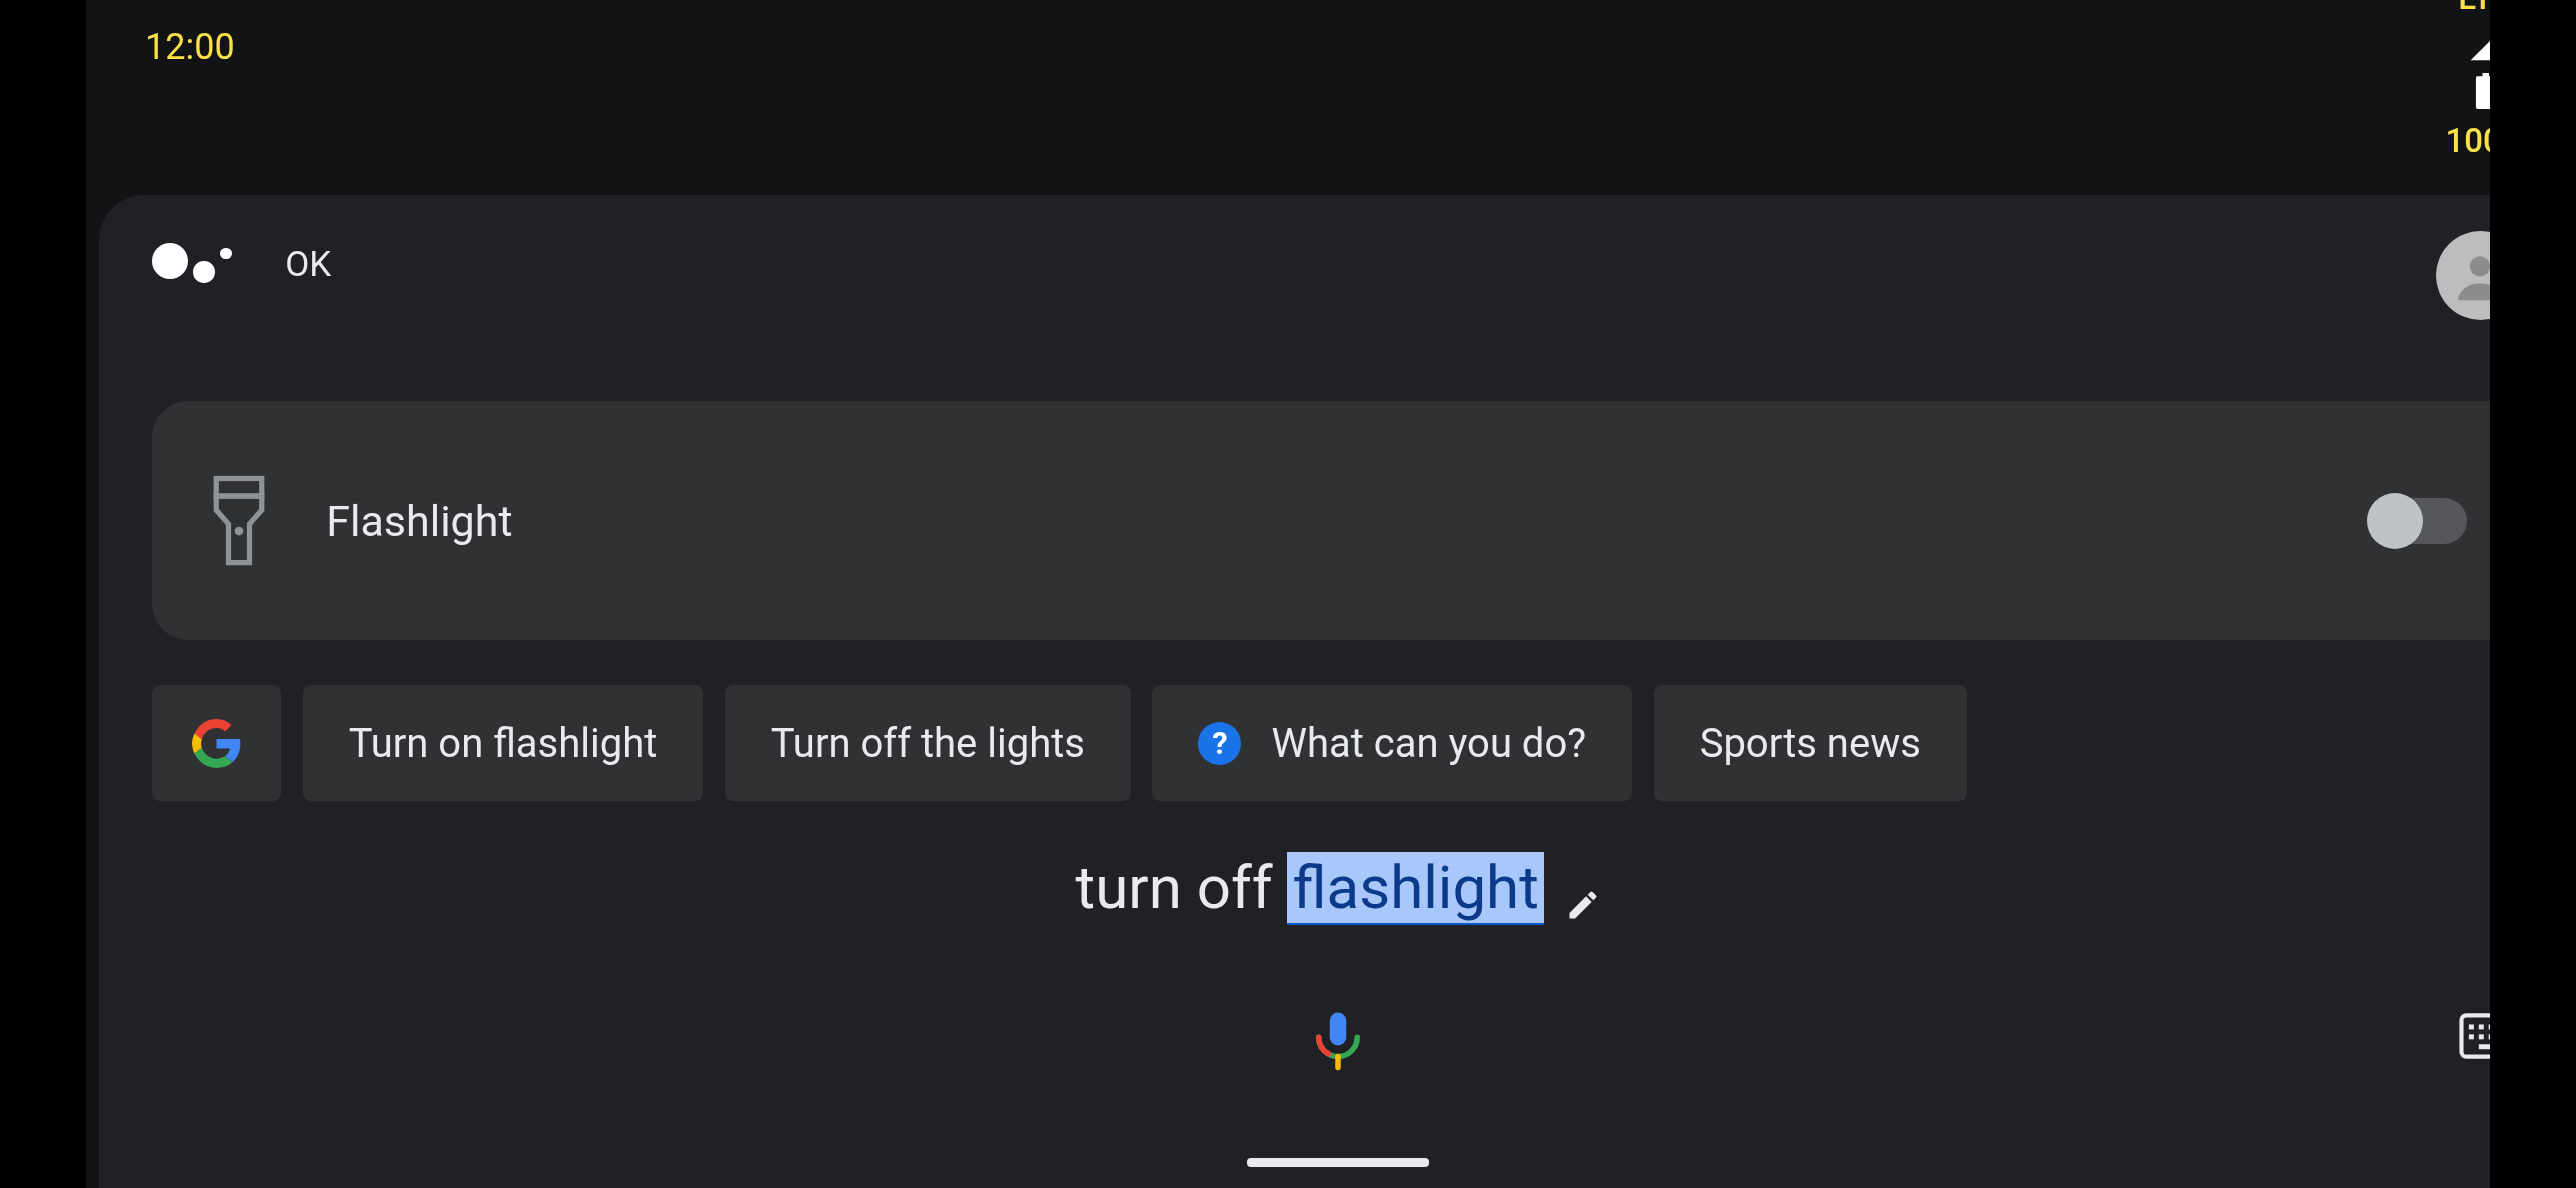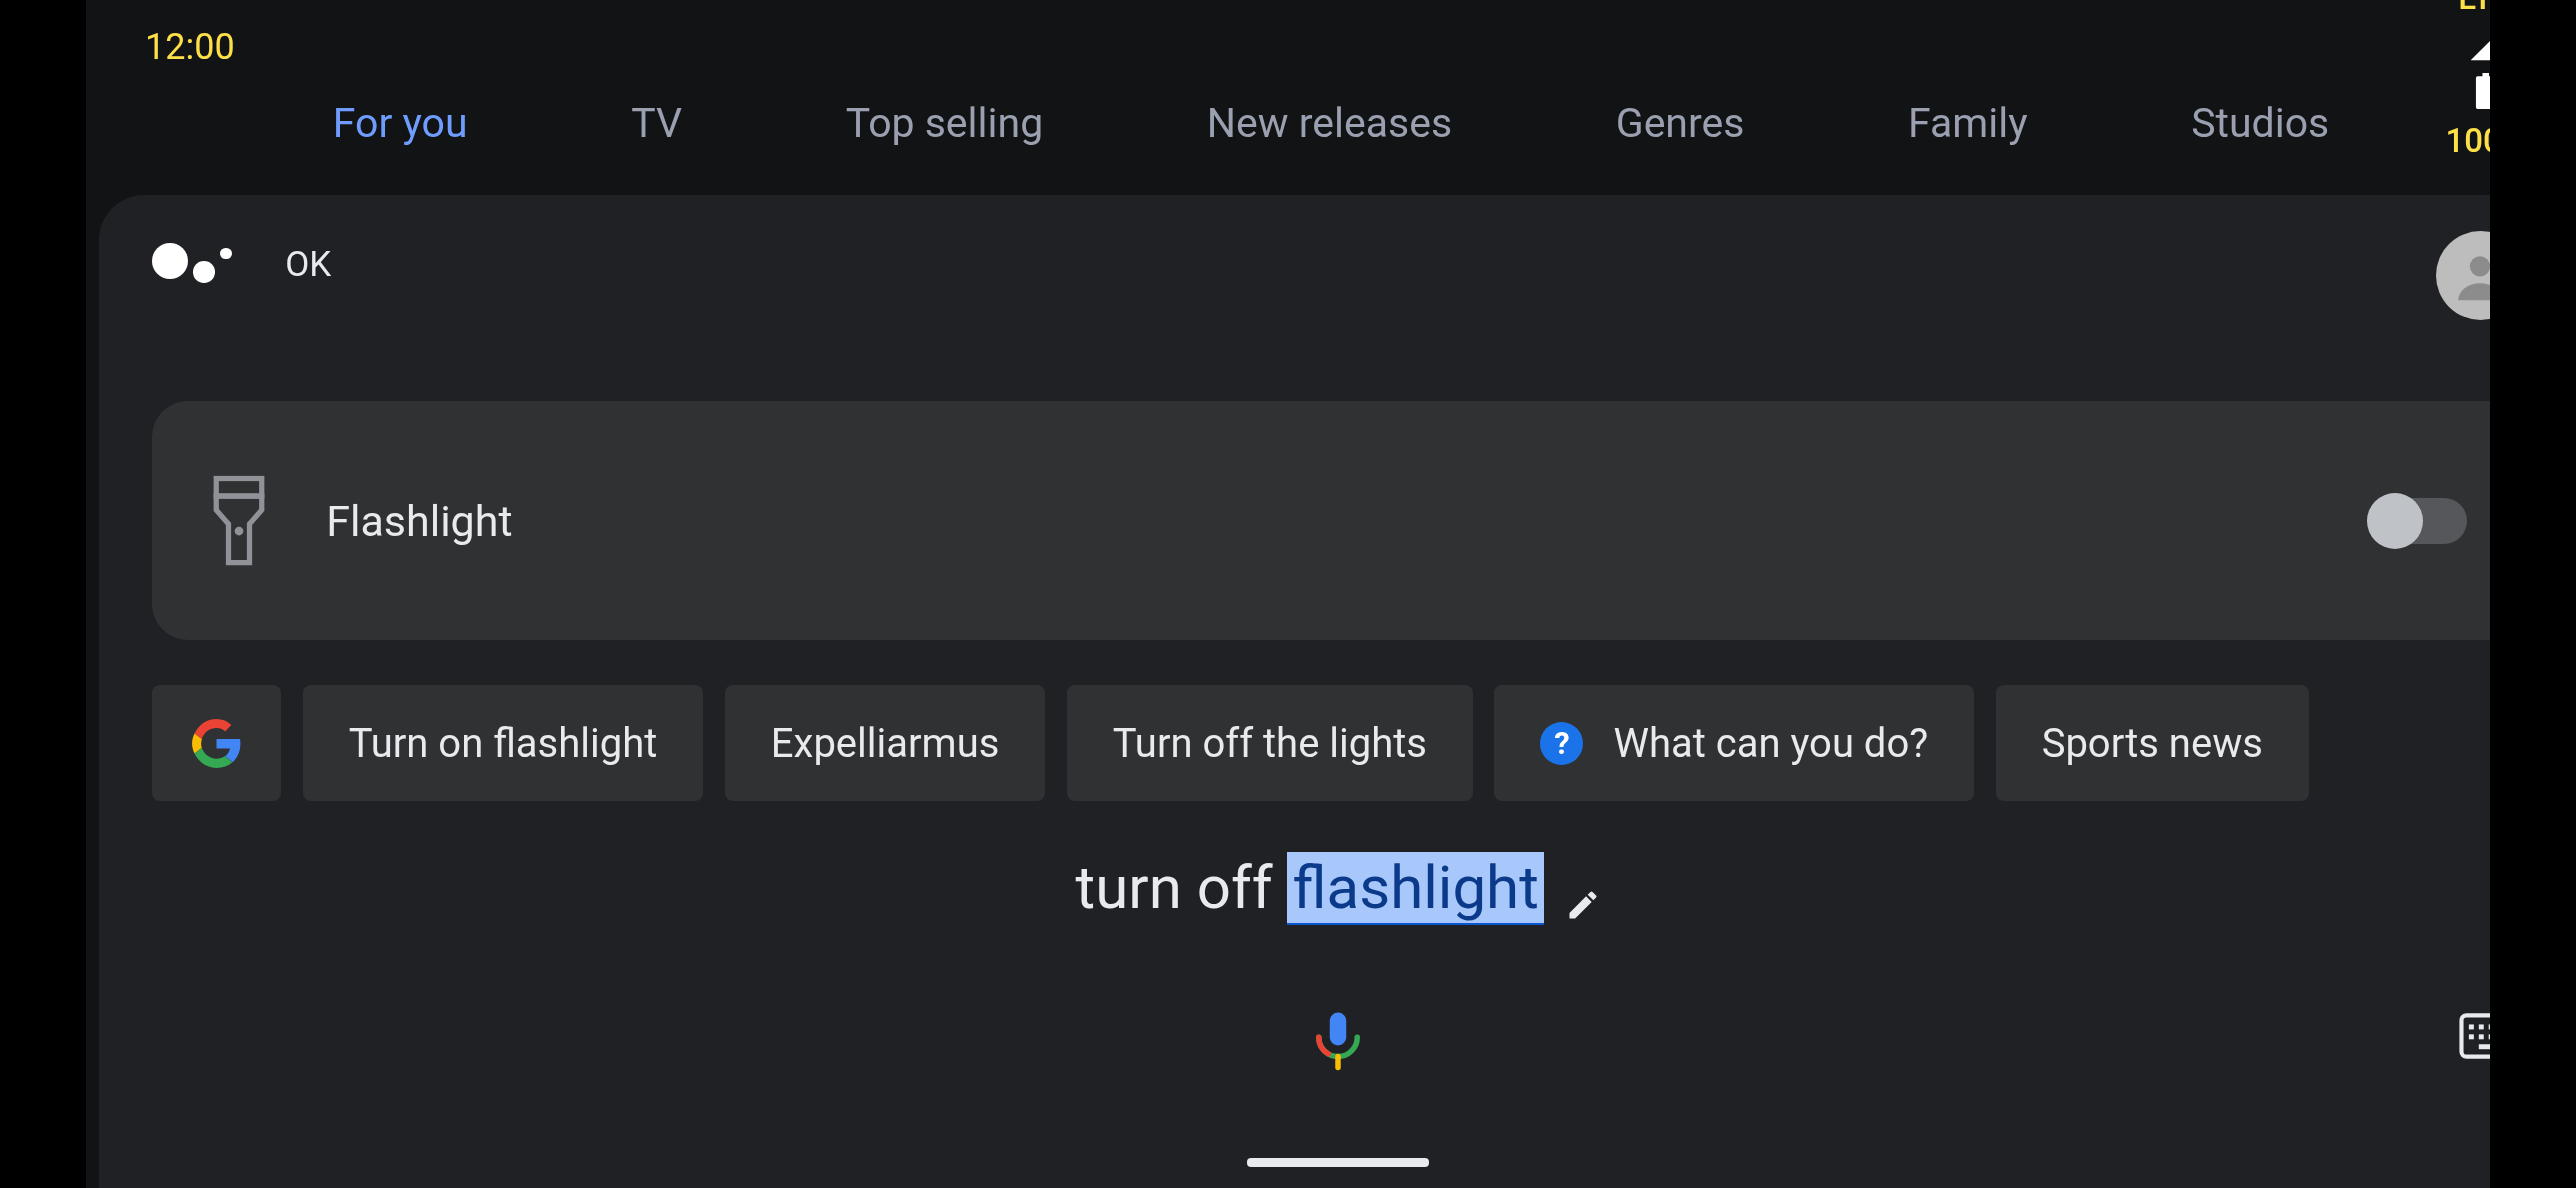--- a/index.html
+++ b/index.html
@@ -69,29 +69,20 @@
       <svg width="35" height="33" viewBox="0 0 20 20">
           <path fill="#fff" d="M1 19 L19 19 L19 1 Z"></path>
         </svg>
       <svg width="21.5" height="36" viewBox="0 0 12 22">
           <path fill="#fff" d="M4 0 h4 v2 h3 a1 1 0 0 1 1 1 v18 a1 1 0 0 1 -1 1 H1 a1 1 0 0 1 -1 -1 V3 a1 1 0 0 1 1 -1 h3 Z"></path>
         </svg>
       <span class="pct">100%</span>
     </div>
   </div>
 
-  <div class="tabs">
-    <div class="tab active">For you</div>
-    <div class="tab">TV</div>
-    <div class="tab">Top selling</div>
-    <div class="tab">New releases</div>
-    <div class="tab">Genres</div>
-    <div class="tab">Family</div>
-    <div class="tab">Studios</div>
-  </div>
 
   <div class="sheet">
 
     <div class="sheet-header">
       <div class="assistant-icon">
         <div class="c1"></div>
           <div class="c2"></div>
           <div class="c3"></div>
       </div>
       <div class="ok-text">OK</div>
@@ -122,23 +113,20 @@
       <div class="chip square">
         <svg width="51" height="51" viewBox="0 0 48 48">
           <path fill="#EA4335" d="M24 9.5c3.9 0 6.6 1.7 8.1 3.1l5.9-5.9C34.4 3.1 29.7 1 24 1 14.8 1 6.9 6.6 3.3 14.7l6.9 5.4C12 13.8 17.5 9.5 24 9.5z"></path>
           <path fill="#4285F4" d="M46.5 24.5c0-1.6-.1-3.2-.4-4.7H24v9h12.7c-.5 3-2.2 5.5-4.7 7.2l7.2 5.6C43.6 37.6 46.5 31.6 46.5 24.5z"></path>
           <path fill="#FBBC05" d="M10.2 28.1c-.5-1.3-.7-2.7-.7-4.1s.3-2.8.7-4.1l-6.9-5.4C1.8 17.7 1 20.8 1 24s.8 6.3 2.3 9.5l6.9-5.4z"></path>
           <path fill="#34A853" d="M24 47c6.1 0 11.2-2 14.9-5.4l-7.2-5.6c-2 1.4-4.7 2.3-7.7 2.3-6.5 0-12-4.3-13.8-10.2l-6.9 5.4C6.9 41.4 14.8 47 24 47z"></path>
         </svg>
       </div>
       <div class="chip">
           <span>Turn on flashlight</span>
-        </div>
-      <div class="chip">
-          <span>Expelliarmus</span>
         </div>
       <div class="chip">
           <span>Turn off the lights</span>
         </div>
       <div class="chip">
         <span class="q-icon">?</span>
         <span>What can you do?</span>
       </div>
       <div class="chip">
           <span>Sports news</span>

